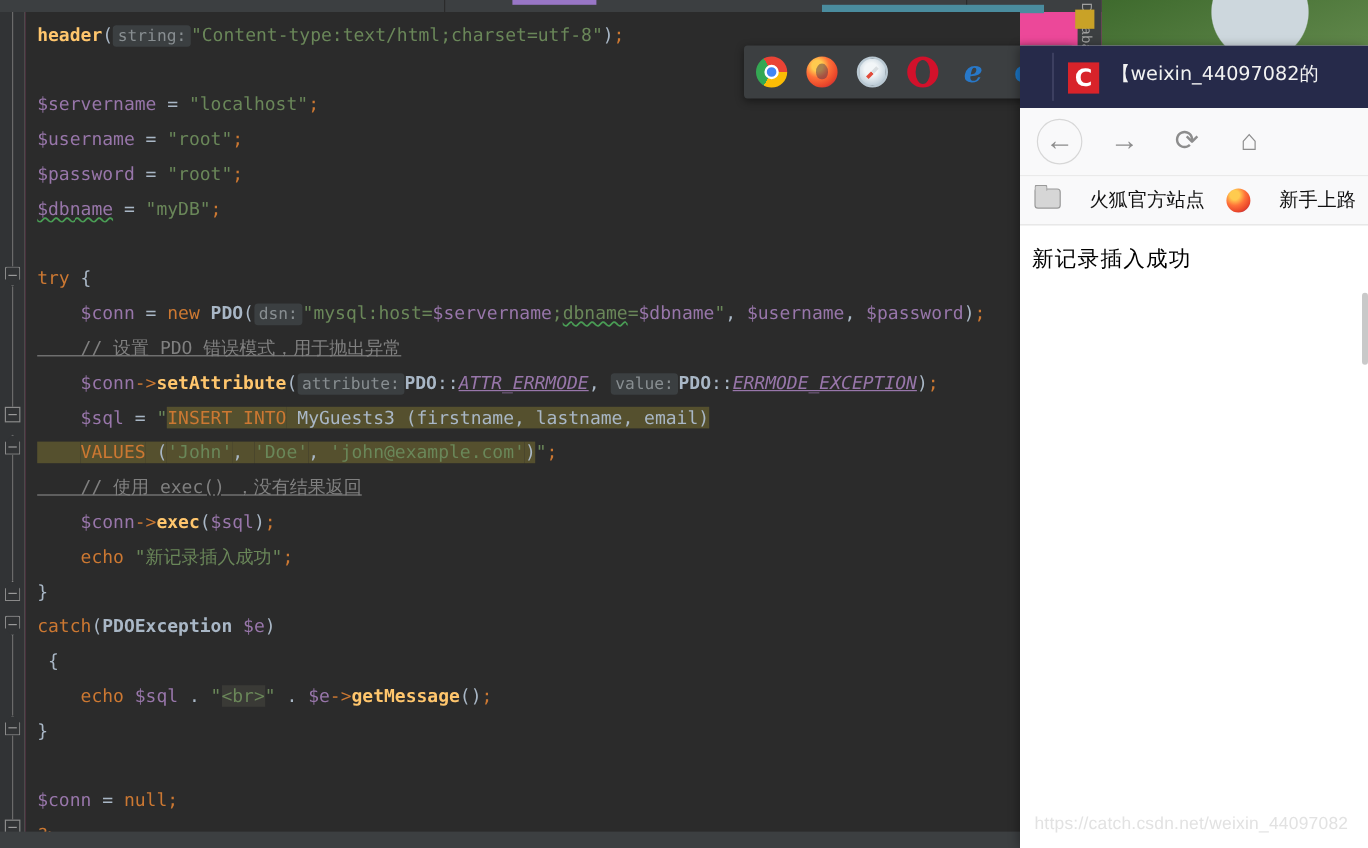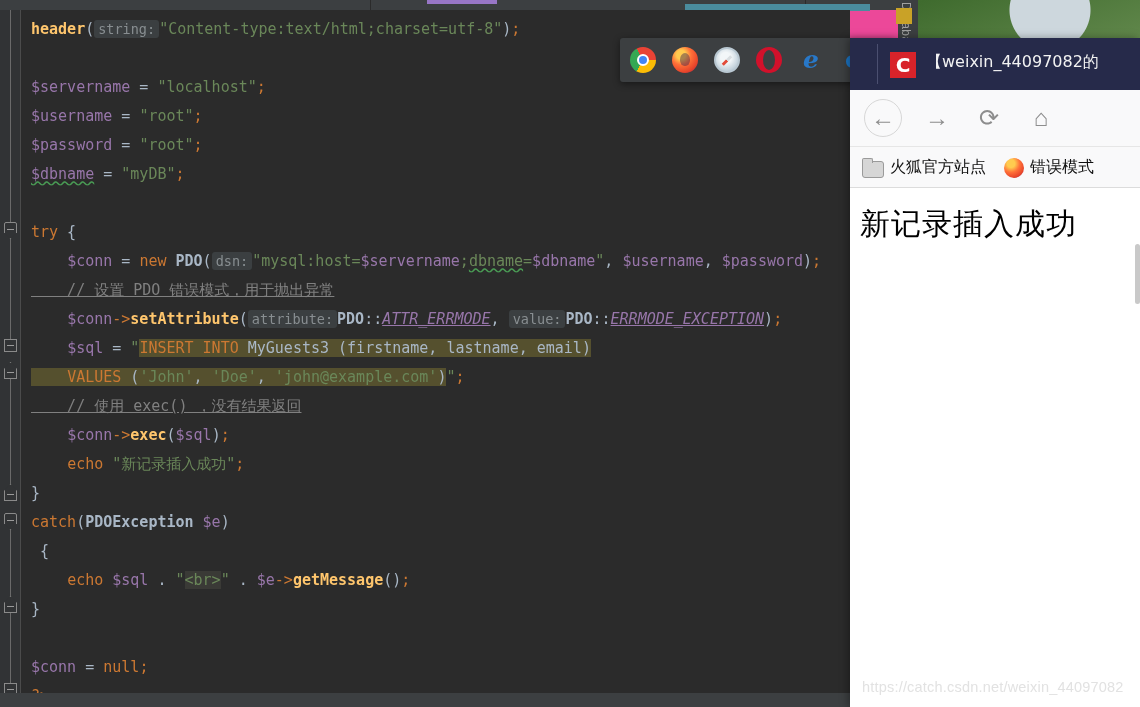--- a/index.html
+++ b/index.html
@@ -331,21 +331,21 @@
     background: #f9f9fa;
     border-bottom: 1px solid #dcdcdc;
     display: flex;
     align-items: center;
     padding-left: 12px;
     gap: 18px;
     font-size: 16px;
     color: #111;
     font-family: "DejaVu Sans", "Liberation Sans", sans-serif;
   }
-  .bm { display: flex; align-items: flex-end; gap: 6px; white-space: nowrap; }
+  .bm { display: flex; align-items: flex-start; gap: 24px; white-space: nowrap; }
   .bm-folder {
     width: 20px; height: 15px;
     background: #d6d6d6;
     border: 1px solid #9a9a9a;
     border-radius: 2px 3px 3px 3px;
     position: relative;
   }
   .bm-folder::before {
     content:""; position:absolute; left:-1px; top:-4px;
     width: 9px; height: 4px; background:#d6d6d6;
@@ -356,21 +356,21 @@
     background: radial-gradient(circle at 35% 28%, #ffcb4f 0 20%, #ff7139 45%, #e8452a 72%, #7b1a6b 100%);
   }
   .bw-content {
     position: relative;
     background: #fff;
     height: 521px;
     padding: 16px 0 0 10px;
     box-sizing: border-box;
   }
   .bw-pagetext {
-    font-size: 30px;
+    font-size: 18px;
     color: #000;
     font-family: "DejaVu Sans", "Liberation Sans", sans-serif;
     letter-spacing: 1px;
   }
   .bw-scrollbar {
     position: absolute;
     right: 0; top: 56px;
     width: 5px; height: 60px;
     background: #c9c9c9;
     border-radius: 3px;
@@ -464,21 +464,21 @@
     <div class="navbtn">⌂</div>
   </div>
 
   <div class="bw-bookmarks">
     <div class="bm">
       <span class="bm-folder"></span>
       <span>火狐官方站点</span>
     </div>
     <div class="bm">
       <span class="bm-ff"></span>
-      <span>错误模式</span>
+      <span>新手上路</span>
     </div>
   </div>
 
   <div class="bw-content">
     <div class="bw-pagetext">新记录插入成功</div>
     <div class="bw-scrollbar"></div>
   </div>
 </div>
 
 <div id="watermark">https://catch.csdn.net/weixin_44097082</div>

